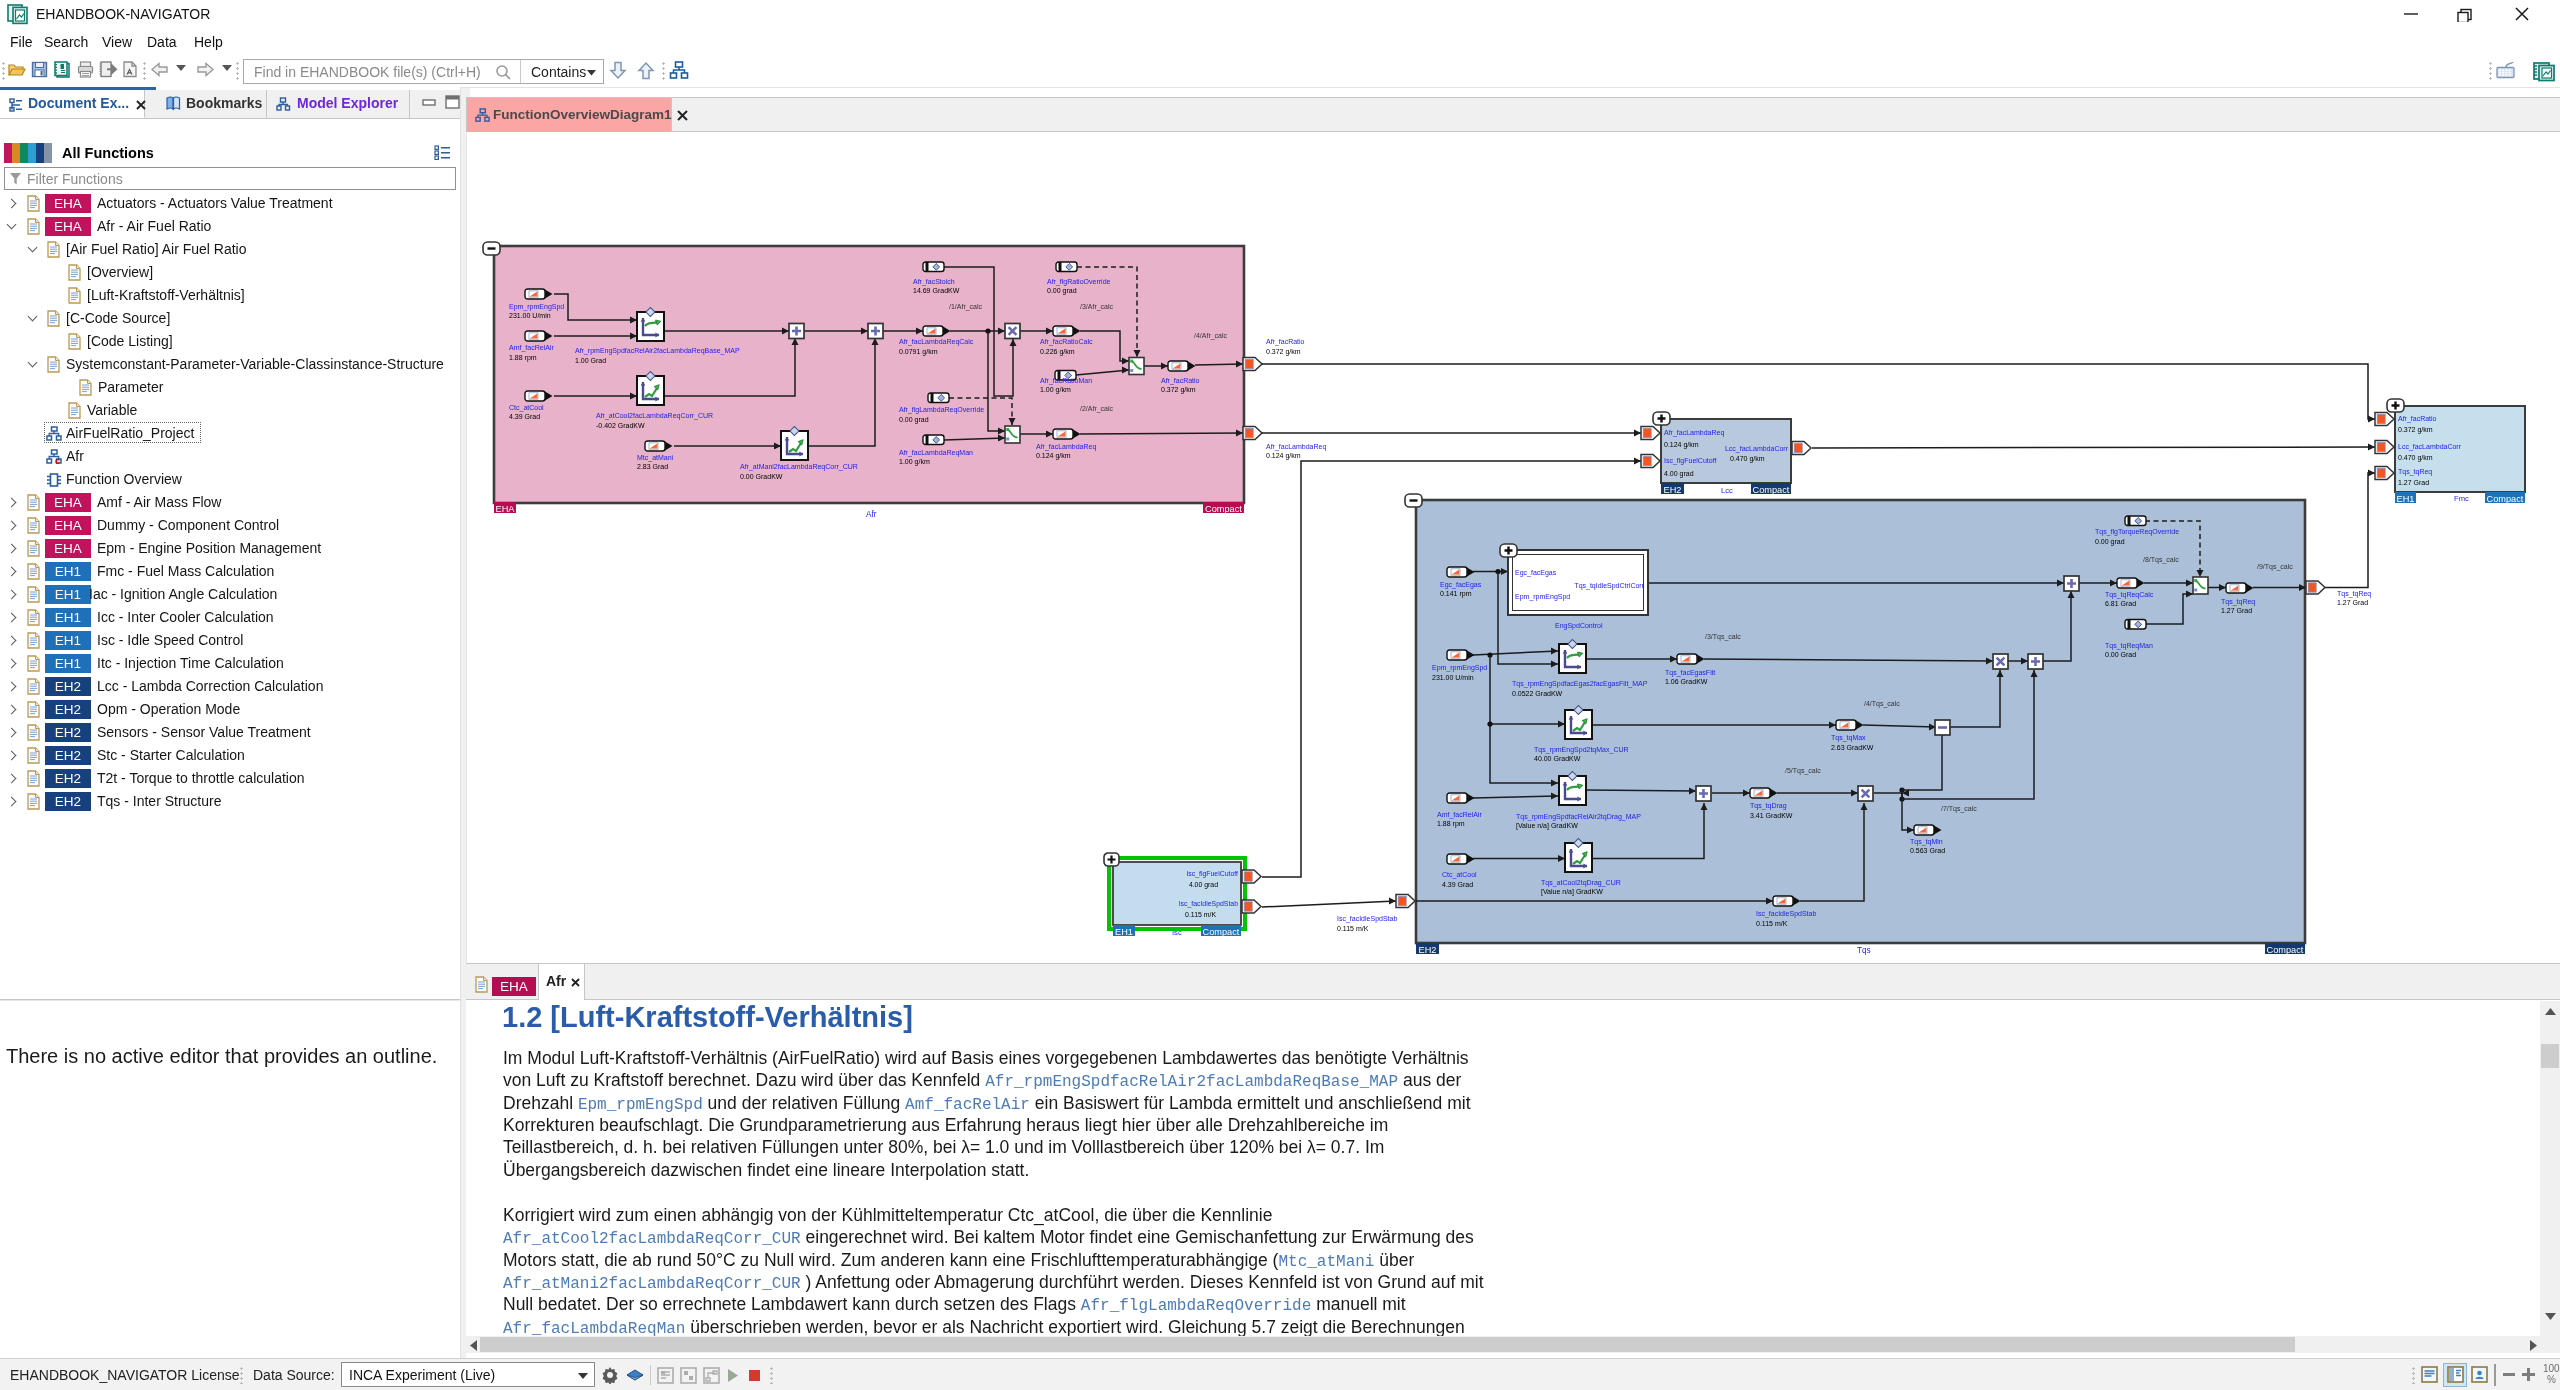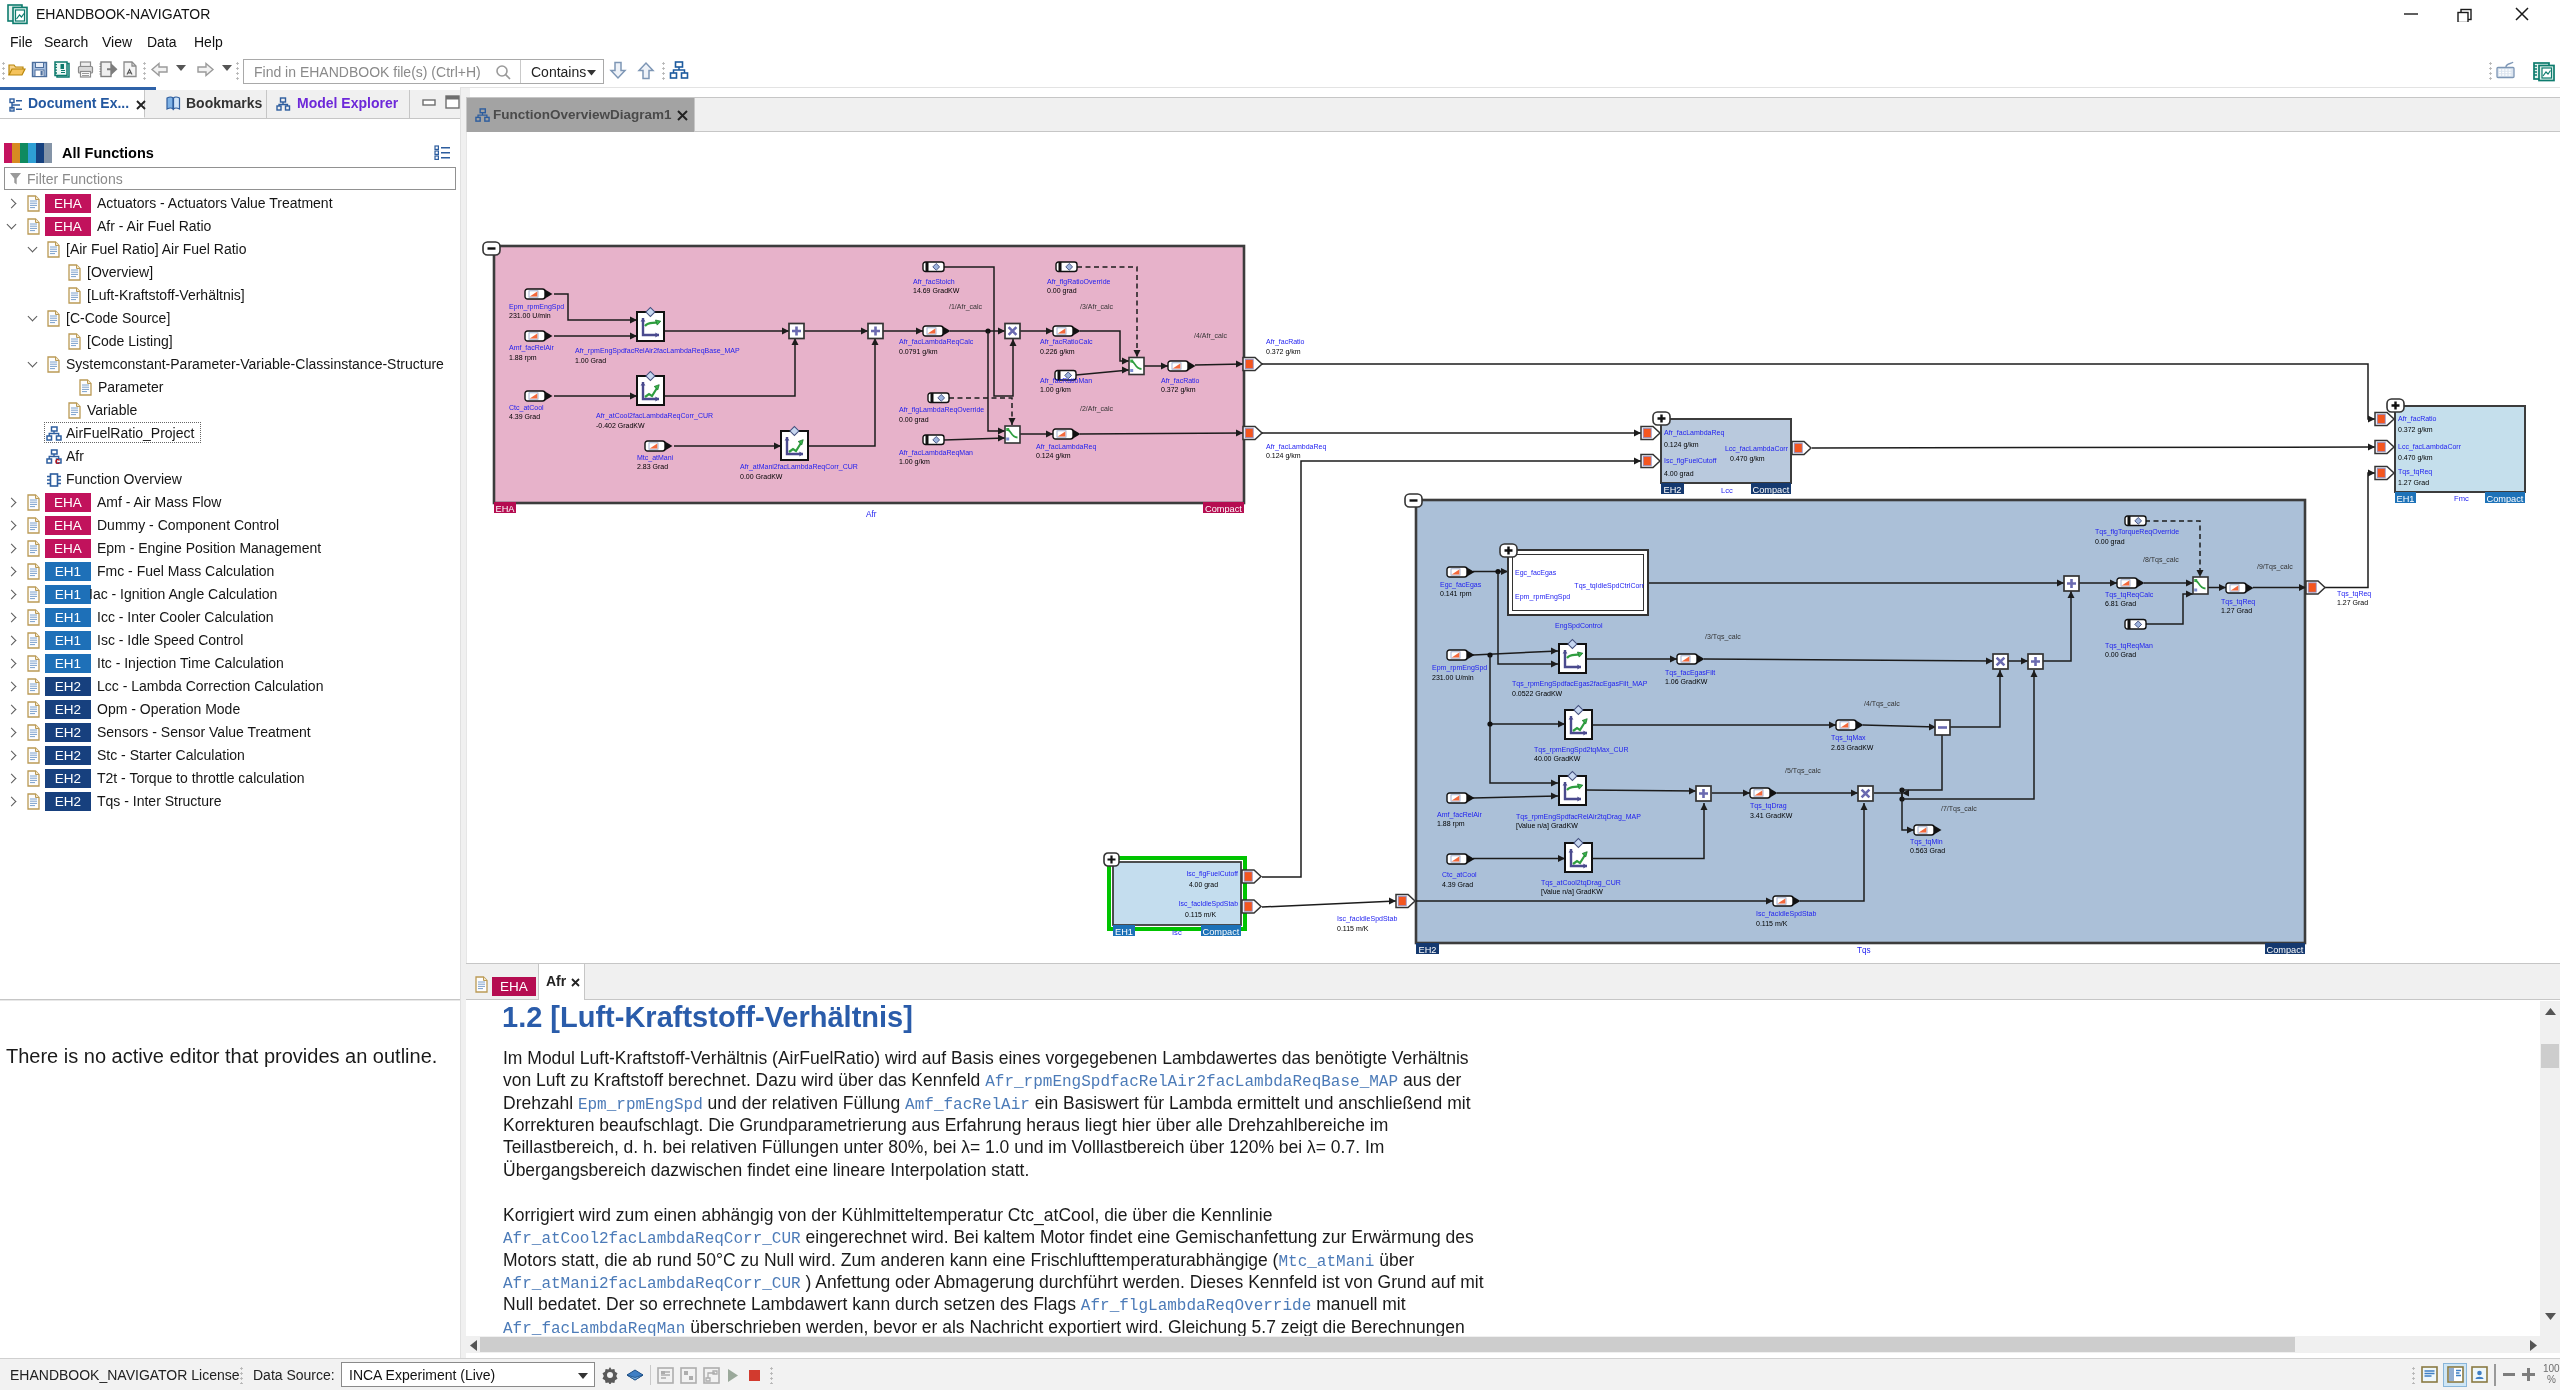--- a/index.html
+++ b/index.html
@@ -22,21 +22,21 @@
 .tab{position:absolute;top:0;height:100%;background:#f0f0f0;border-right:1px solid #c6c6c6;font-size:14px;color:#333}
 .tab.active{background:#fff;border-bottom:1px solid #fff}
 .treerow{position:absolute;height:23px;font-size:14px;color:#151515;white-space:nowrap}
 .chev{position:absolute;width:7px;height:7px;border-right:1.7px solid #5a5a5a;border-bottom:1.7px solid #5a5a5a}
 .chev.r{transform:rotate(-45deg)}
 .chev.d{transform:rotate(45deg)}
 .badge{position:absolute;width:46px;height:19px;top:2px;color:#fff;font-size:13.5px;text-align:center;line-height:19px}
 .b-eha{background:#c1125c}.b-eh1{background:#1e70b8}.b-eh2{background:#17407e}
 
 #maintabs{left:466px;top:97px;width:2094px;height:35px;background:#f0f0f0;border-top:1px solid #c6c6c6;border-bottom:1px solid #c6c6c6;border-left:1px solid #c6c6c6}
-#maintab1{position:absolute;left:0;top:0;width:228px;height:35px;background:#a3a3a3;border-right:1px solid #c6c6c6}
+#maintab1{position:absolute;left:0;top:0;width:205px;height:35px;background:#fca5a5;border-right:1px solid #c6c6c6}
 #canvas{left:466px;top:132px;width:2094px;height:831px;background:#fff;border-left:1px solid #e6e6e6}
 #docpanel{left:466px;top:963px;width:2094px;height:395px;background:#fff;border-top:1px solid #c6c6c6}
 #doctabs{position:absolute;left:0;top:0;width:2094px;height:36px;background:#f0f0f0;border-bottom:1px solid #c6c6c6}
 #doccontent{position:absolute;left:0;top:36px;width:2074px;height:338px;background:#fff;overflow:hidden}
 .docp{position:absolute;left:37px;font-size:17.5px;line-height:22.35px;color:#1a1a1a;white-space:nowrap}
 .code{font-family:"Liberation Mono",monospace;font-size:16px;color:#4c7bb8;line-height:0}
 #statusbar{left:0;top:1358px;width:2560px;height:32px;background:#f2f2f2;border-top:1px solid #d0d0d0}
 .sbtext{position:absolute;top:8px;font-size:14px;color:#222}
 
 .sb-track{position:absolute;background:#f0f0f0}

